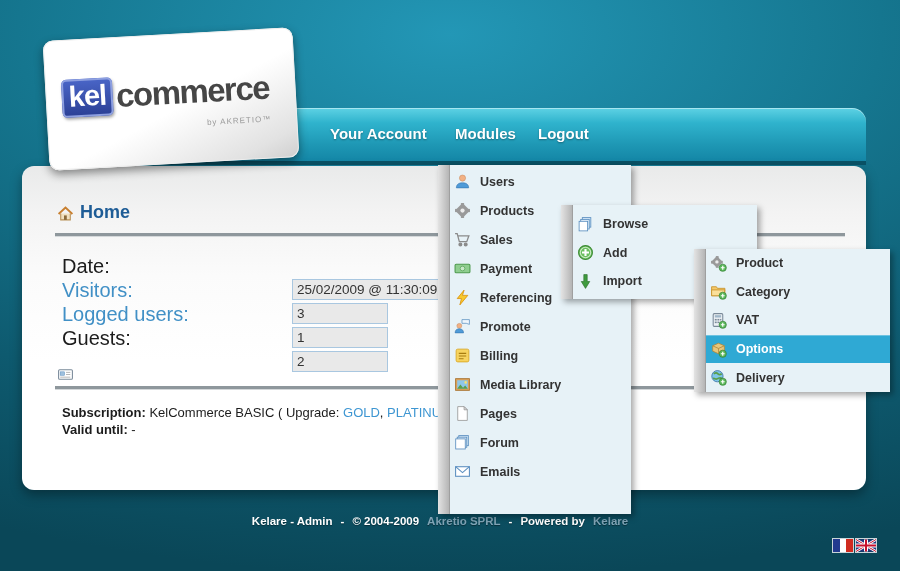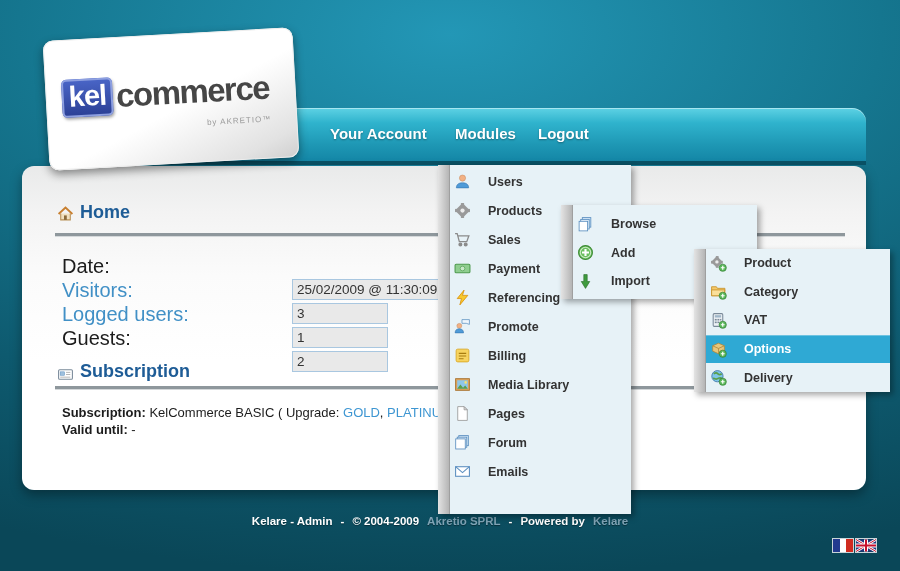--- a/index.html
+++ b/index.html
@@ -61,21 +61,21 @@
     position:absolute;background:#e7f2f7;z-index:10;
     box-shadow:3px 3px 6px rgba(0,0,0,.35);
   }
   .menu .strip{
     position:absolute;left:0;top:0;bottom:0;width:11px;
     background:linear-gradient(90deg,#e3e3e3,#b5b5b5);
     border-right:1px solid #9f9f9f;
   }
   .menu .items{position:absolute;left:12px;top:0;right:0;bottom:0;}
   .menu-item{
-    display:flex;align-items:center;gap:17px;padding-left:4px;
+    display:flex;align-items:center;gap:9px;padding-left:4px;
     font-size:12.5px;font-weight:bold;color:#333;cursor:pointer;white-space:nowrap;
   }
   .menu-item.active{background:#2fa9d4;color:#fff;box-shadow:inset 0 1px 0 rgba(255,255,255,.3);}
   .mi{width:17px;height:17px;flex:0 0 17px;}
   .mi svg{width:100%;height:100%;display:block;}
   #menu-main{left:438px;top:165px;width:193px;height:349px;}
   #menu-main .menu-item{height:29px;}
   #menu-main .items{padding-top:2px;}
   #menu-products{left:561px;top:205px;width:196px;height:94px;}
   #menu-products .menu-item{height:28.5px;}
@@ -138,21 +138,20 @@
         <span class="f-label">Guests:</span>
         <input class="f-input" readonly="" value="2" style="width: 90px;">
       </div>
     </div>
 
   <span class="sect-icon" style="left:35px;top:200px;" id="icon-sub"><svg viewBox="0 0 16 16">
         <rect x="1.5" y="3.5" width="13" height="9" rx="1" fill="#fff" stroke="#7a8a99"></rect>
         <rect x="3" y="5.5" width="4" height="3.2" fill="#9fc0dd" stroke="#5b8fc0" stroke-width=".5"></rect>
         <path d="M8.5 6h4M8.5 8h4M3 10.5h9.5" stroke="#aaa" stroke-width=".8"></path>
       </svg></span>
-  <div class="sect-title" style="left:58px;top:195px;">Subscription</div>
   <div class="rule" style="top:220px;"></div>
 
   <div class="sub-text" style="top:238px;" id="sub-line1"><b>Subscription:</b> KelCommerce BASIC ( Upgrade: <span class="upg-link">GOLD</span>, <span class="upg-link">PLATINUM</span></div>
   <div class="sub-text" style="top:255px;">
     <b>Valid until:</b><span> -</span>
   </div>
 </div>
 
 <div class="menu" id="menu-main">
   <div class="strip"></div>

